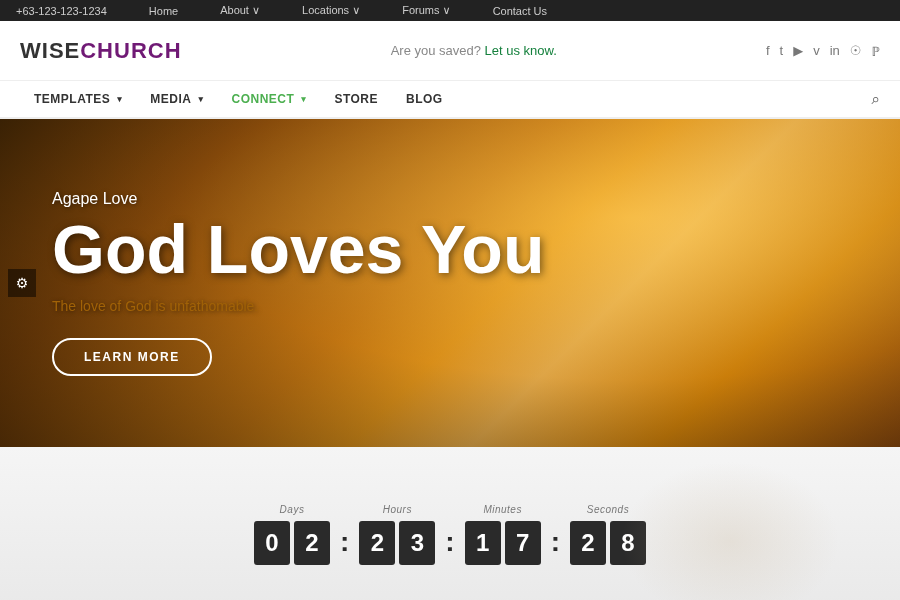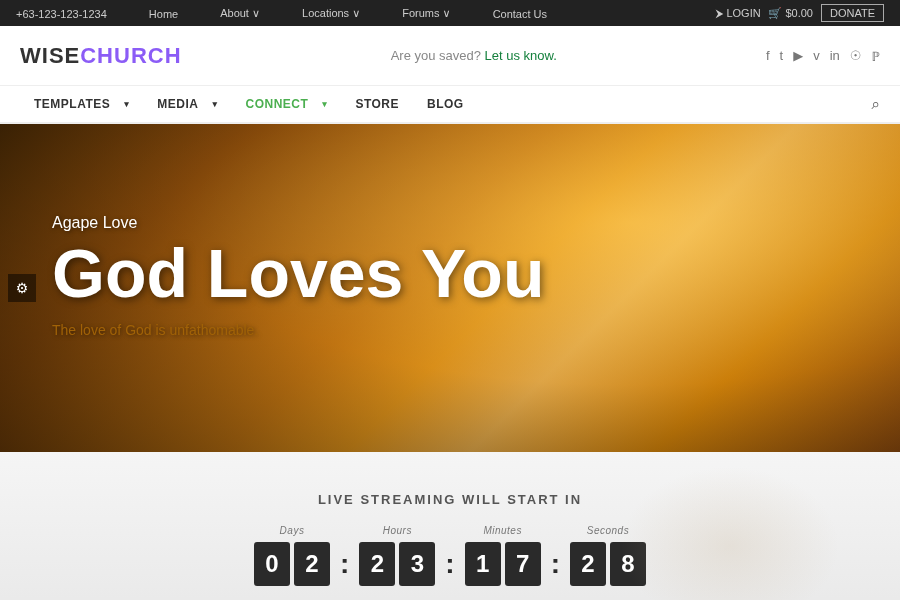--- a/index.html
+++ b/index.html
@@ -80,21 +80,21 @@
       font-size: 12px;
       font-weight: 700;
       letter-spacing: 0.5px;
       color: #333;
       padding: 0 14px;
       height: 44px;
       display: flex;
       align-items: center;
       cursor: pointer;
       text-transform: uppercase;
-      gap: 14px;
+      gap: 7px;
       justify-content: flex-end;
     }
     .nav-item.active { color: #4caf50; }
     .chevron { font-size: 9px; }
     .search-icon-nav { font-size: 15px; color: #555; cursor: pointer; }
 
     
     .hero {
       position: relative;
       width: 900px;
@@ -260,30 +260,25 @@
 
 <div class="top-bar">
   <div class="top-bar-left">
     <span>+63-123-123-1234</span>
     <a>Home</a>
     <a>About ∨</a>
     <a>Locations ∨</a>
     <a>Forums ∨</a>
     <a>Contact Us</a>
   </div>
-  <div class="top-bar-right">
-    <span>⮞ <span>LOGIN</span></span>
-    <span>🛒 <span>$0.00</span></span>
-    <button class="donate-btn">DONATE</button>
-  </div>
 </div>
 
 <div class="header">
   <div class="logo">
-    <span style="color: rgb(51, 51, 51);">WISE</span><span style="color: #8b5cf6;">CHURCH</span>
+    <span style="color: rgb(51, 51, 51);">WISE</span><span style="color: #701a75;">CHURCH</span>
   </div>
   <div class="header-center">
     <span>Are you saved?</span>
     <a>Let us know.</a>
   </div>
   <div class="social-icons">
     <span>f</span>
     <span>t</span>
     <span>▶</span>
     <span>v</span>
@@ -318,25 +313,25 @@
 </div>
 
 <div class="hero">
   <div class="hero-bg"></div>
   <div class="hero-overlay"></div>
   <div class="settings-icon">⚙</div>
   <div class="hero-content">
     <div class="hero-subtitle">Agape Love</div>
     <div class="hero-title">God Loves You</div>
     <div class="hero-description">The love of God is unfathomable.</div>
+    <button class="learn-more-btn">LEARN MORE</button>
   </div>
 </div>
 
 <div class="countdown-section">
-  <div class="countdown-title">LIVE STREAMING WILL START IN</div>
   <div class="countdown-wrapper">
 
     <div class="countdown-unit">
       <div class="countdown-label">Days</div>
       <div class="countdown-digits">
         <div class="digit-box">0</div>
         <div class="digit-box">2</div>
       </div>
     </div>
 

